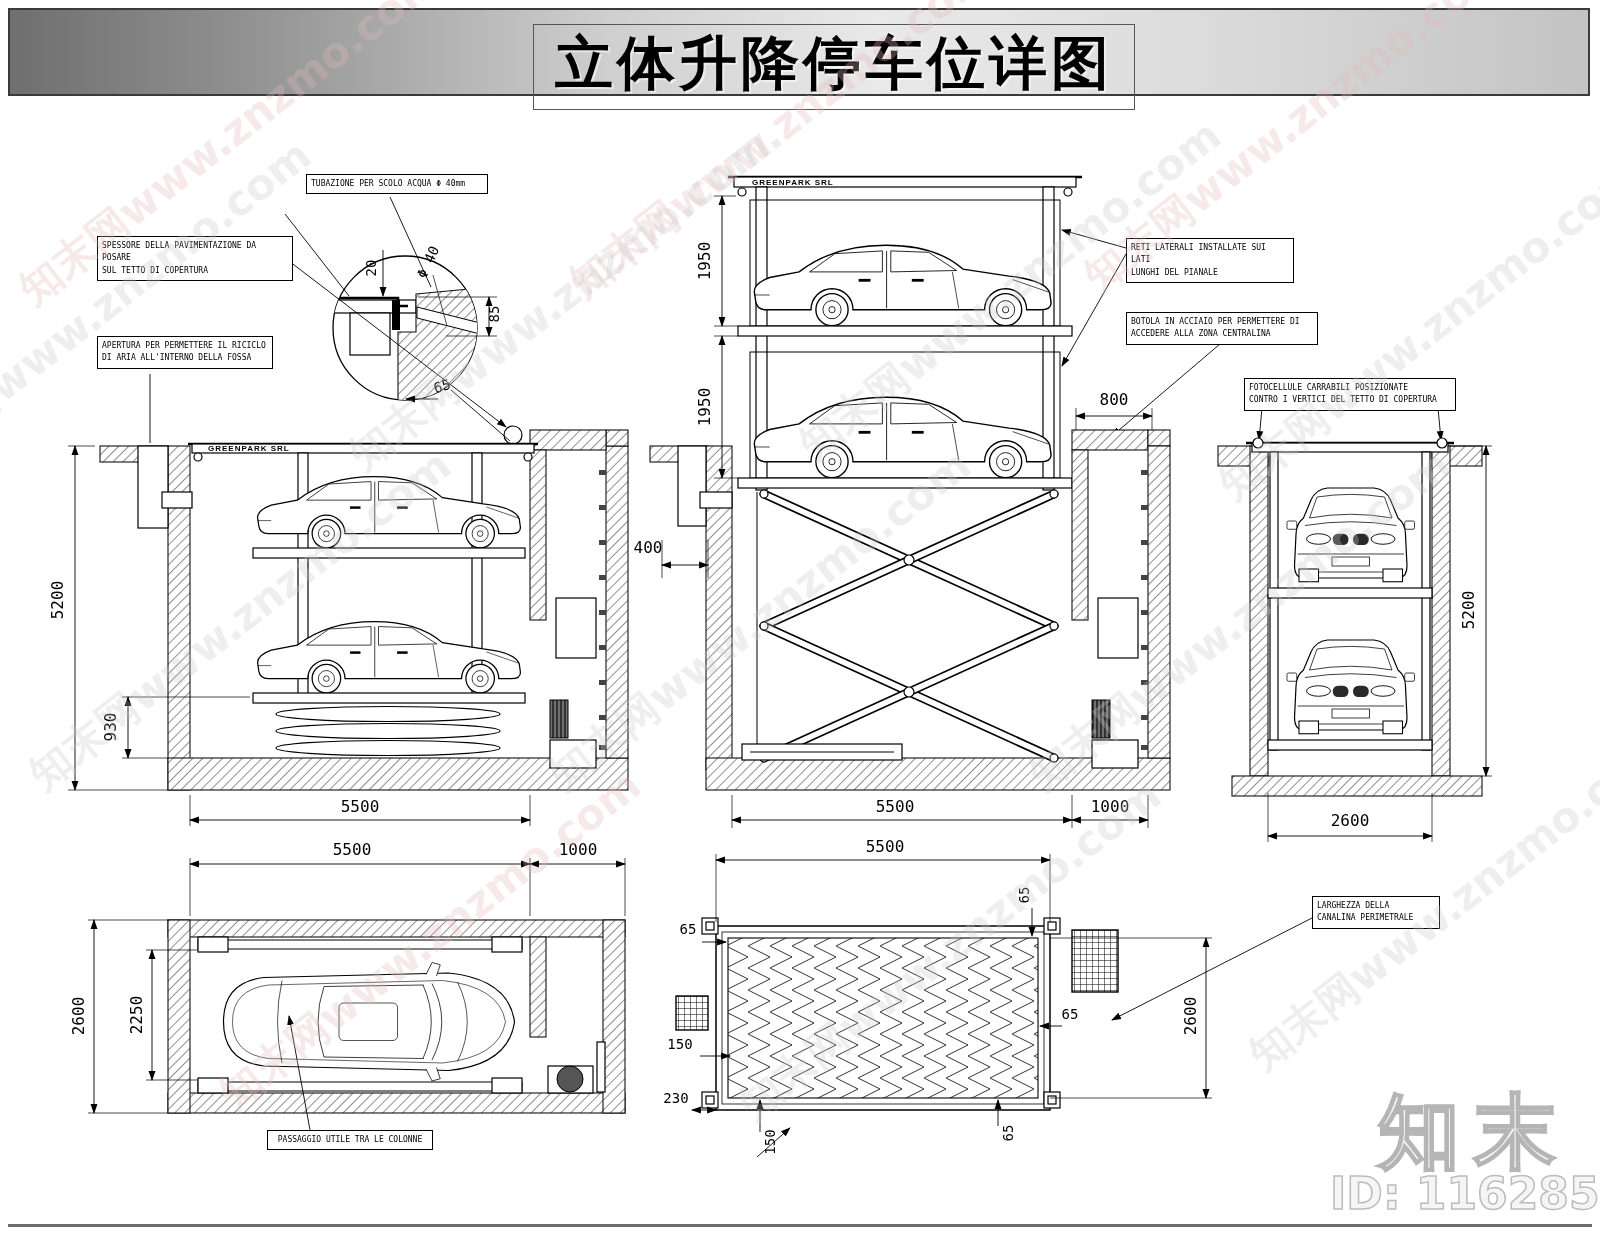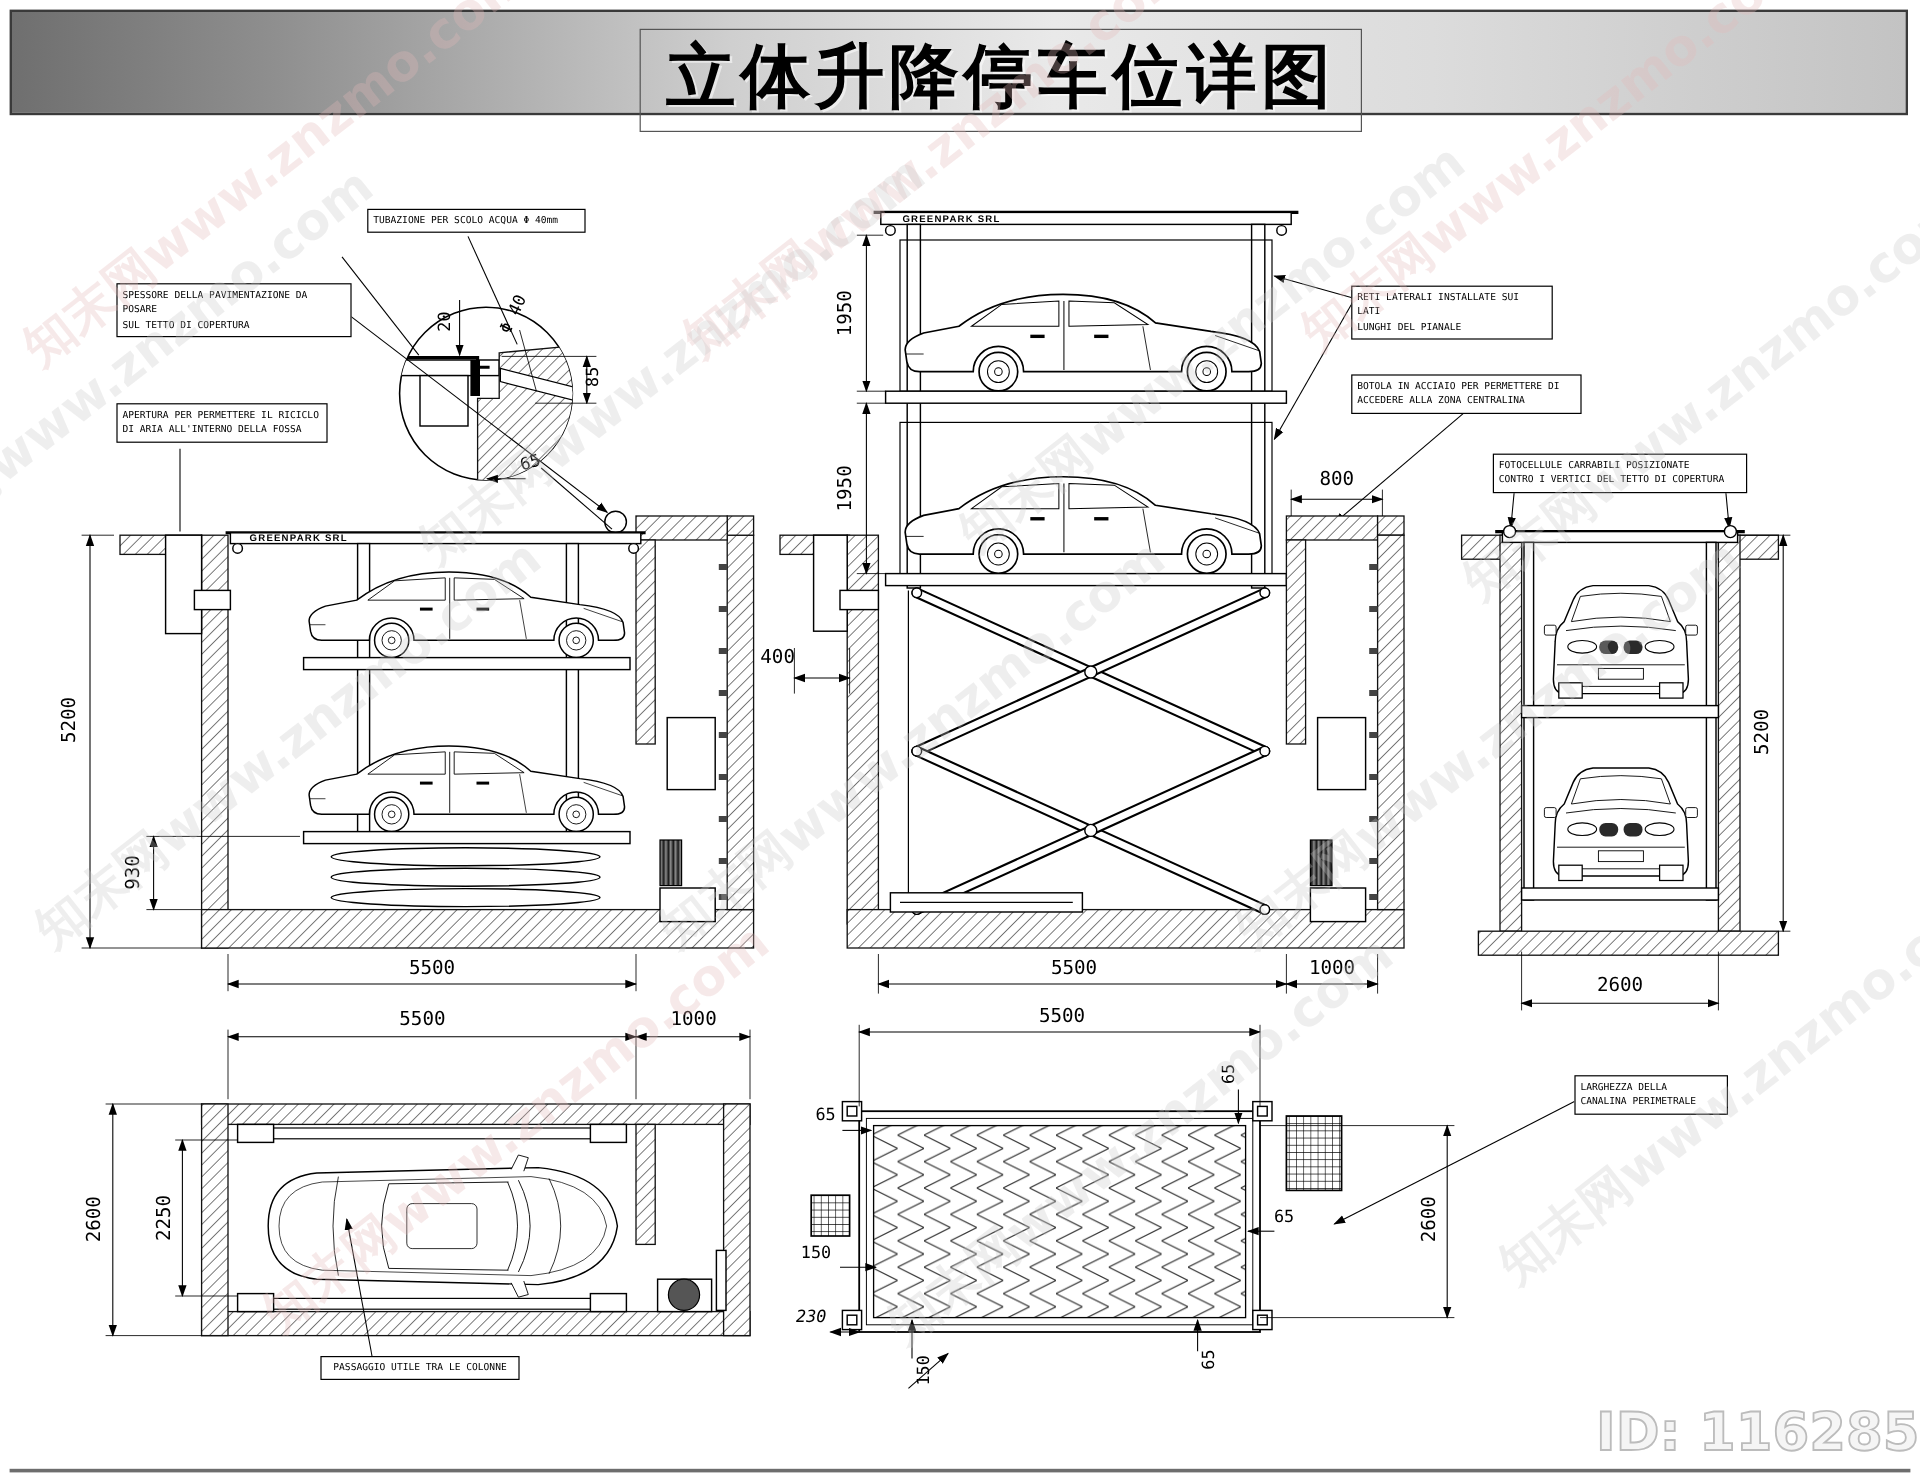--- a/index.html
+++ b/index.html
@@ -425,21 +425,21 @@
   <div class="dim v" style="left:1468px;top:610px;">5200</div>
   <div class="dim" style="left:1350px;top:820px;">2600</div>
   <div class="dim" style="left:352px;top:849px;">5500</div>
   <div class="dim" style="left:578px;top:849px;">1000</div>
   <div class="dim v" style="left:78px;top:1016px;">2600</div>
   <div class="dim v" style="left:136px;top:1015px;">2250</div>
   <div class="dim" style="left:885px;top:846px;">5500</div>
   <div class="dim v small" style="left:1024px;top:895px;">65</div>
   <div class="dim small" style="left:688px;top:929px;">65</div>
   <div class="dim small" style="left:680px;top:1044px;">150</div>
-  <div class="dim small" style="left:676px;top:1098px;font-style:italic;">230</div>
+  <div class="dim small" style="left:676px;top:1098px;">230</div>
   <div class="dim v small" style="left:770px;top:1142px;">150</div>
   <div class="dim v small" style="left:1008px;top:1133px;">65</div>
   <div class="dim small" style="left:1070px;top:1014px;">65</div>
   <div class="dim v" style="left:1190px;top:1016px;">2600</div>
   <div class="dim v small" style="left:371px;top:268px;">20</div>
   <div class="dim small" style="left:428px;top:262px;transform:translate(-50%,-50%) rotate(-65deg);">Φ 40</div>
   <div class="dim v small" style="left:494px;top:314px;">85</div>
   <div class="dim small" style="left:442px;top:386px;transform:translate(-50%,-50%) rotate(-16deg);">65</div>
 
   <div class="wm pink" style="left:230px;top:135px;">知末网www.znzmo.com</div>
@@ -449,16 +449,17 @@
   <div class="wm" style="left:560px;top:300px;">知末网www.znzmo.com</div>
   <div class="wm" style="left:1010px;top:290px;">知末网www.znzmo.com</div>
   <div class="wm" style="left:1430px;top:330px;">知末网www.znzmo.com</div>
   <div class="wm" style="left:240px;top:620px;">知末网www.znzmo.com</div>
   <div class="wm" style="left:760px;top:620px;">知末网www.znzmo.com</div>
   <div class="wm" style="left:1240px;top:620px;">知末网www.znzmo.com</div>
   <div class="wm pink" style="left:430px;top:940px;">知末网www.znzmo.com</div>
   <div class="wm" style="left:950px;top:950px;">知末网www.znzmo.com</div>
   <div class="wm" style="left:1460px;top:900px;">知末网www.znzmo.com</div>
 
+  <div class="logo-outline" style="left:1378px;top:1078px;">知末</div>
   <div class="id-outline" style="left:1330px;top:1168px;">ID: 1162852433</div>
 
   <div class="bottomline"></div>
 </div>
 
 </body></html>

